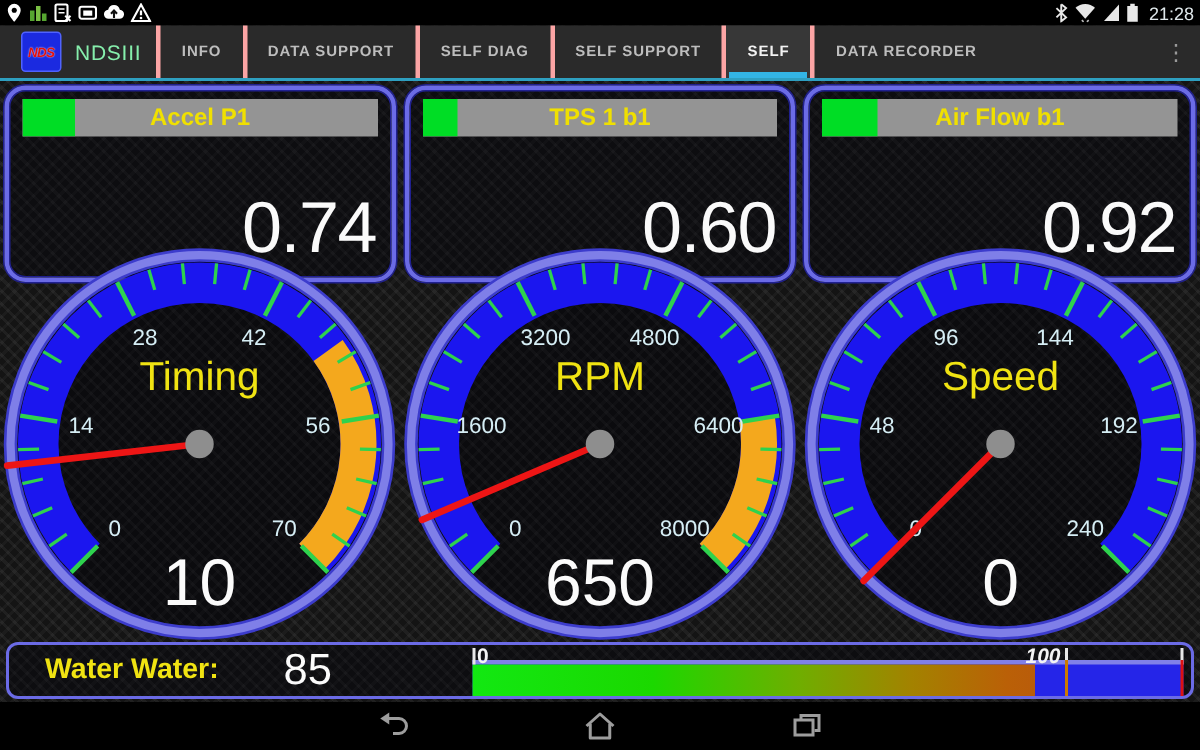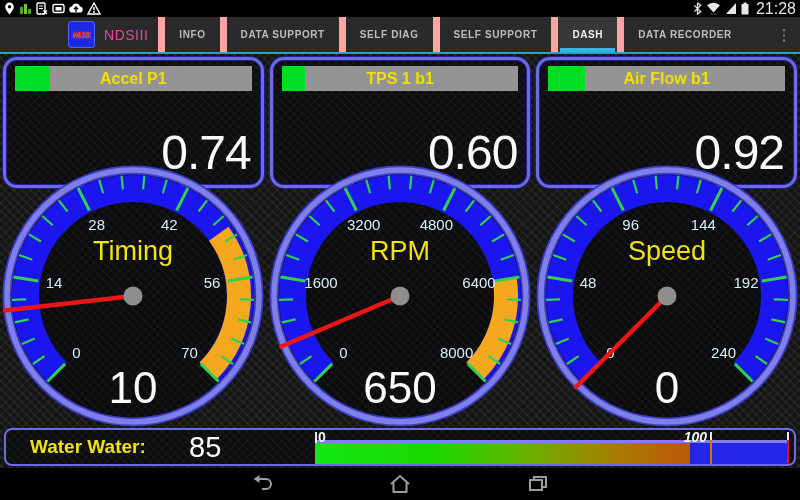--- a/index.html
+++ b/index.html
@@ -7,35 +7,35 @@
     font-family:"Liberation Sans",sans-serif;
     background-color:#141414;
     background-image:
       repeating-linear-gradient(45deg, rgba(255,255,255,0.05) 0 2px, transparent 2px 6px),
       repeating-linear-gradient(-45deg, rgba(255,255,255,0.035) 0 2px, transparent 2px 6px);
   }
   
   .statusbar{position:absolute;top:0;left:0;right:0;height:17px;background:#000;
     display:flex;align-items:center;justify-content:space-between;padding:0 4px;box-sizing:border-box;}
   .sb-left,.sb-right{display:flex;align-items:center;gap:4px;}
-  .sb-time{color:#dfe7ea;font-size:16px;margin-left:3px;}
+  .sb-time{color:#dfe7ea;font-size:12px;margin-left:3px;}
   .sb-ic{display:inline-flex;align-items:center;}
   
   .tabbar{position:absolute;top:17px;left:0;right:0;height:35px;background:#2a2a2a;
-    display:flex;align-items:stretch;justify-content:center;}
+    display:flex;align-items:stretch;}
   .brand{display:flex;align-items:center;gap:9px;padding:0 10px 0 14px;}
   .logo{width:25px;height:25px;background:#1b2ae0;border:1px solid #4f62ff;border-radius:3px;
     display:flex;align-items:center;justify-content:center;
     color:#e01010;font-size:9px;font-weight:bold;font-style:italic;letter-spacing:-0.5px;
     text-shadow:0 0 1px #fff;}
-  .appname{color:#ec4899;font-size:14px;letter-spacing:0.5px;}
+  .appname{color:#86efac;font-size:14px;letter-spacing:0.5px;}
   #tabs{display:flex;align-items:stretch;}
   .tab{position:relative;display:flex;align-items:center;justify-content:center;
     padding:0 14px;color:#bdbdbd;font-size:10px;font-weight:bold;letter-spacing:0.6px;
-    border-left:7px solid #fca5a5;cursor:pointer;min-width:52px;box-sizing:border-box;}
+    border-left:3px solid #fca5a5;cursor:pointer;min-width:52px;box-sizing:border-box;}
   .tab.sel{color:#f2f2f2;background:#373737;}
   .tab.sel::after{content:'';position:absolute;left:2px;right:2px;bottom:0;height:4px;background:#33b5e5;}
   .overflow{position:absolute;right:4px;top:17px;height:35px;width:24px;display:flex;
     align-items:center;justify-content:center;color:#9a9a9a;font-size:15px;cursor:pointer;}
   .divider{position:absolute;top:52px;left:0;right:0;height:2px;background:#2e9fc0;}
   
   .digital-row{position:absolute;top:57px;left:3px;right:3px;height:131px;display:flex;gap:6px;}
   .dpanel{flex:1;position:relative;border:3px solid #6b6be6;border-radius:14px;
     box-shadow:0 0 0 1px #202090, inset 0 0 0 1px #202090;background:rgba(0,0,10,0.35);overflow:hidden;}
   .dhead{position:absolute;top:6px;left:9px;right:9px;height:25px;background:#949494;overflow:hidden;}
@@ -142,21 +142,21 @@
   <div class="tabbar">
     <div class="brand">
       <div class="logo">NDS</div>
       <div class="appname">NDSIII</div>
     </div>
     <div id="tabs">
         <div class="tab">INFO</div>
         <div class="tab">DATA SUPPORT</div>
         <div class="tab">SELF DIAG</div>
         <div class="tab">SELF SUPPORT</div>
-        <div class="tab sel">DASH</div>
+        <div class="tab sel">SELF</div>
         <div class="tab">DATA RECORDER</div>
       </div>
   </div>
   <div class="overflow">⋮</div>
   <div class="divider"></div>
 
   <div class="digital-row">
     <div class="dpanel">
       <div class="dhead">
         <div class="dgreen" style="width: 14.9%;"></div>

